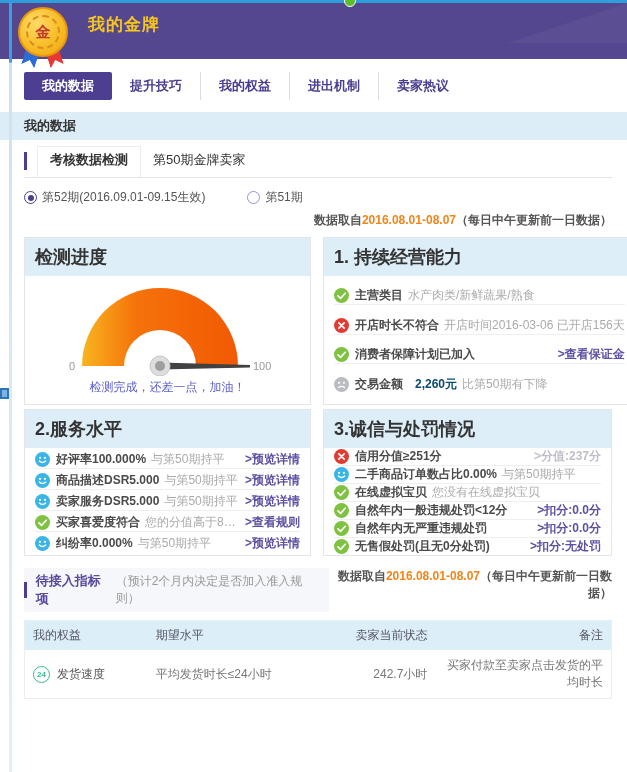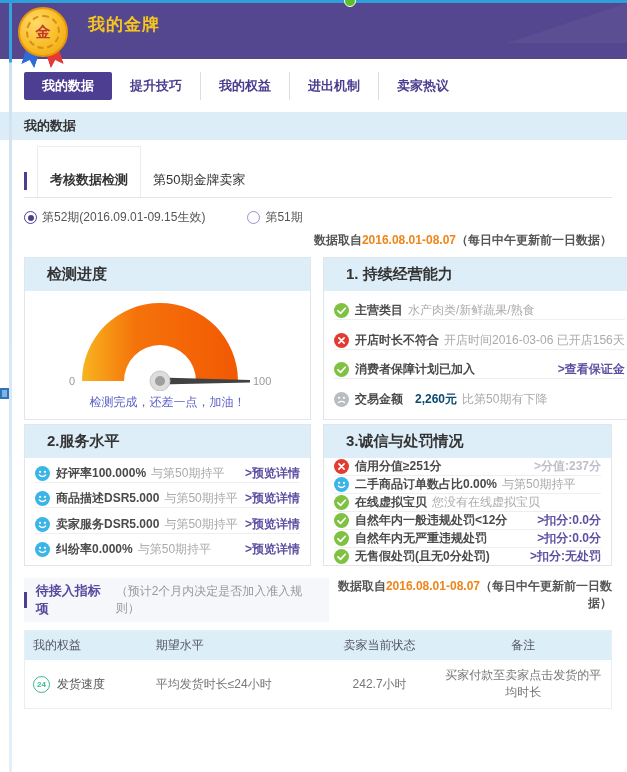--- a/index.html
+++ b/index.html
@@ -40,38 +40,38 @@
   .nav-tabs .tab.active { background:#4D3E92; color:#fff; border-radius:2px; }
   .nav-tabs .tab.sep { border-left:1px solid #DDDDDD; }
 
   .section-bar { position:absolute; top:112px; left:0; right:0; height:28px; background:#DCEDF7;
       display:flex; align-items:center; padding-left:24px; font-size:13px; font-weight:bold; color:#333; }
 
   .content { position:absolute; top:146px; left:24px; right:15px; }
 
   .subtab-row { display:flex; align-items:flex-end; border-bottom:1px solid #E4E4E4; }
   .subtab-bar { width:3px; height:18px; background:#4D3E92; margin:0 10px 7px 0; }
-  .subtab { font-size:13px; color:#333; padding:24px 12px 8px; cursor:pointer; white-space:nowrap; }
+  .subtab { font-size:13px; color:#333; padding:4px 12px 8px; cursor:pointer; white-space:nowrap; }
   .subtab.active { font-weight:bold; background:#fff; border:1px solid #ECECEC; border-bottom:none; }
 
   .period-row { display:flex; align-items:flex-end; margin-top:11px; }
   .period { display:flex; align-items:center; margin-right:42px; cursor:pointer; font-size:12px; color:#555; }
   .radio { width:13px; height:13px; border-radius:50%; border:1px solid #9A8FD0; margin-right:5px;
            display:inline-flex; align-items:center; justify-content:center; background:#fff; }
   .period.selected .radio { border-color:#4D3E92; }
   .period.selected .radio::after { content:""; width:6px; height:6px; border-radius:50%; background:#4D3E92; }
 
   .datasource { margin-top:6px; text-align:right; font-size:12px; color:#555; font-weight:bold; }
   .datasource .date { color:#F08519; }
 
   .grid-row { display:flex; gap:12px; margin-top:8px; align-items:stretch; }
   .panel { border:1px solid #DFE6EC; background:#fff; display:flex; flex-direction:column; }
   .panel.left { width:287px; flex:none; }
   .panel.right { flex:1; }
-  .panel-header { background:#DEEEF8; padding:7px 22px; font-size:15px; font-weight:bold; color:#333; }
+  .panel-header { background:#DEEEF8; padding:7px 10px; font-size:18px; font-weight:bold; color:#333; }
   .panel-body { padding:0 10px; flex:1; display:flex; flex-direction:column; justify-content:space-evenly; }
   .item-row { display:flex; align-items:center; border-bottom:1px solid #EFEFEF; font-size:12px; padding:0 0; }
   .panel-body .item-row:last-child { border-bottom:none; }
   .item-icon { width:15px; height:15px; margin-right:6px; flex:none; display:inline-flex; }
   .item-icon svg { width:15px; height:15px; }
   .item-title { font-weight:bold; color:#4A4A4A; white-space:nowrap; }
   .item-value { font-weight:bold; color:#0c4a6e; margin-left:12px; white-space:nowrap; }
   .item-detail { color:#AAAAAA; margin-left:5px; white-space:nowrap; overflow:hidden; text-overflow:ellipsis; }
   .item-link { margin-left:auto; color:#5E4FA2; font-weight:bold; cursor:pointer; white-space:nowrap; padding-left:6px; }
   .item-link.muted { color:#BFBFCB; }
@@ -85,21 +85,21 @@
   .pending-head { display:flex; align-items:flex-start; justify-content:space-between; margin-top:12px; }
   .pending-title-wrap { display:inline-flex; align-items:center; background:#F6F7FB; padding:4px 14px 4px 0; }
   .pending-bar { width:3px; height:16px; background:#4D3E92; margin-right:9px; }
   .pending-title { font-size:13px; font-weight:bold; color:#5A4A9E; }
   .pending-note { font-size:12px; color:#999; margin-left:6px; }
   .pending-head .datasource { margin-top:0; }
 
   table.pending-table { width:100%; border-collapse:collapse; margin-top:8px; border:1px solid #E9EEF3; }
   table.pending-table th { background:#DCEEF7; font-size:12px; color:#556; font-weight:normal;
       padding:6px 8px; text-align:left; }
-  table.pending-table th.center, table.pending-table td.center { text-align:center; }
+  table.pending-table th.center, table.pending-table td.center { text-align:right; }
   table.pending-table td { font-size:12px; color:#777; padding:7px 8px; border-bottom:1px solid #EFEFEF; }
   table.pending-table tr:last-child td { border-bottom:none; }
   .metric-name { display:flex; align-items:center; color:#555; }
   .metric-icon { width:17px; height:17px; margin-right:7px; flex:none; display:inline-flex;
       align-items:center; justify-content:center; font-size:8px; font-weight:bold; }
   .metric-icon.clock24 { border:1.5px solid #3CB88F; border-radius:50%; color:#3CB88F; }
 </style>
 </head>
 <body>
 
@@ -270,20 +270,31 @@
                   <path d="M4.6 9.6 Q8 12.8 11.4 9.6" stroke="#fff" stroke-width="1.4" fill="none" stroke-linecap="round"></path>
                 </svg>
               </span>
               <span class="item-title">卖家服务DSR5.000</span>
               <span class="item-detail">与第50期持平</span>
               <span class="item-link">&gt;预览详情</span>
             </div>
             <div class="item-row">
               <span class="item-icon">
                 <svg viewBox="0 0 16 16">
+                  <circle cx="8" cy="8" r="8" fill="#7FC241"></circle>
+                  <path d="M4.2 8.3 L7 11 L12 5.6" stroke="#fff" stroke-width="1.8" fill="none" stroke-linecap="round" stroke-linejoin="round"></path>
+                </svg>
+              </span>
+              <span class="item-title">买家喜爱度符合</span>
+              <span class="item-detail">您的分值高于80分</span>
+              <span class="item-link">&gt;查看规则</span>
+            </div>
+            <div class="item-row">
+              <span class="item-icon">
+                <svg viewBox="0 0 16 16">
                   <circle cx="8" cy="8" r="8" fill="#3BB4E7"></circle>
                   <circle cx="5.4" cy="6.2" r="1.2" fill="#fff"></circle>
                   <circle cx="10.6" cy="6.2" r="1.2" fill="#fff"></circle>
                   <path d="M4.6 9.6 Q8 12.8 11.4 9.6" stroke="#fff" stroke-width="1.4" fill="none" stroke-linecap="round"></path>
                 </svg>
               </span>
               <span class="item-title">纠纷率0.000%</span>
               <span class="item-detail">与第50期持平</span>
               <span class="item-link">&gt;预览详情</span>
             </div>

